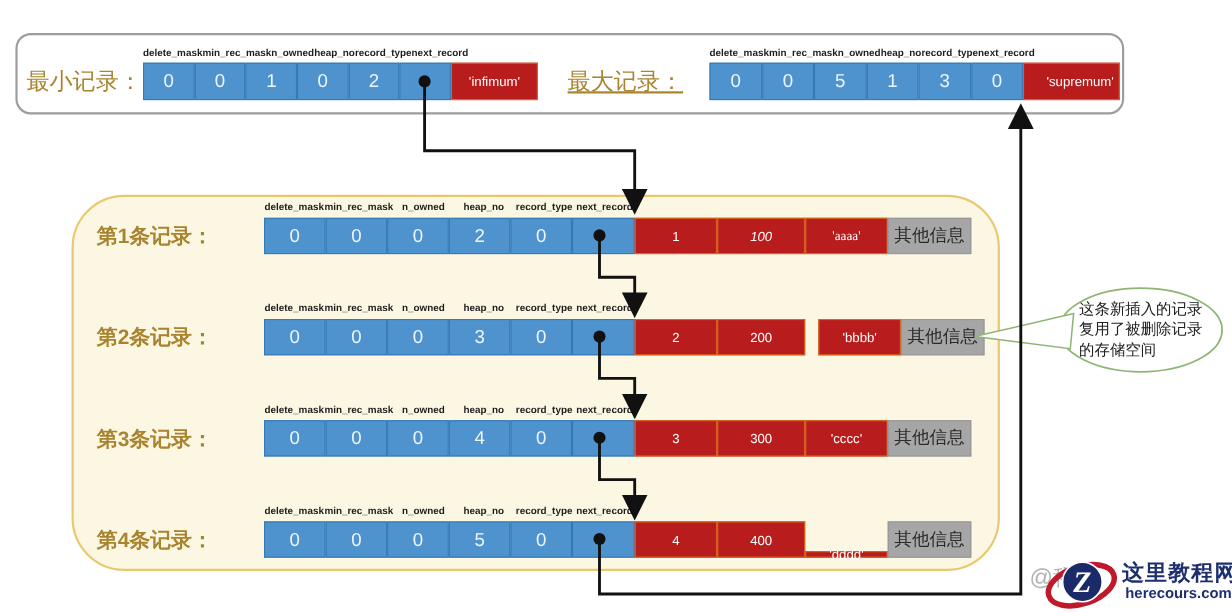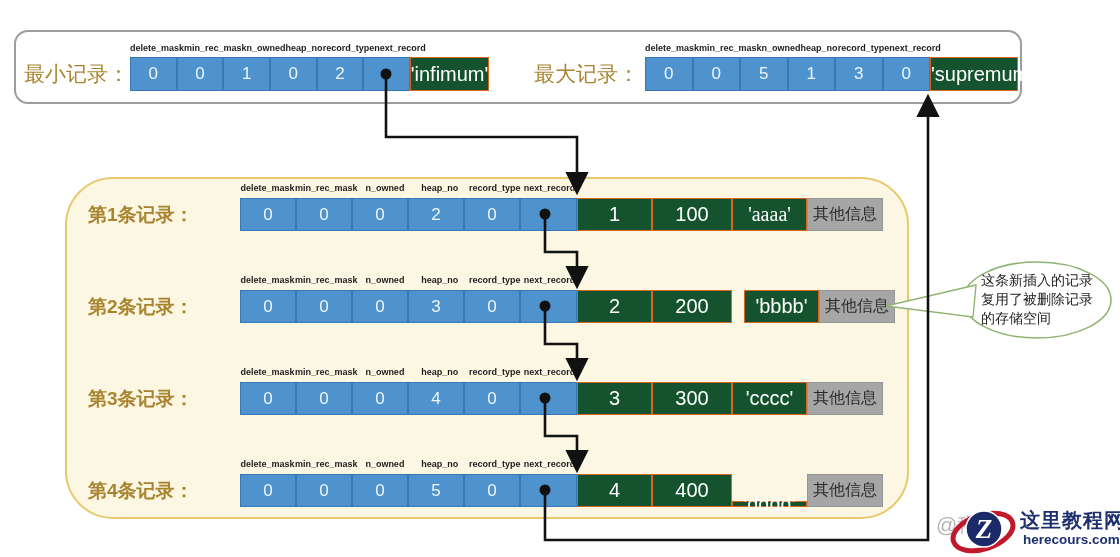--- a/index.html
+++ b/index.html
@@ -34,21 +34,21 @@
   .tbl { display:flex; }
   .c {
     display:flex; align-items:center; justify-content:center;
     box-sizing:border-box;
   }
   .cb {
     flex:1; background:#4f93ce; border:1.6px solid #3679b5;
     color:#eef5fc; font-size:17px;
   }
   .co {
-    background:#14532d; border:1px solid #d8661f; color:#ffffff; font-size:20px;
+    background:#b91c1c; border:1px solid #d8661f; color:#ffffff; font-size:12px;
   }
   .cg {
     background:#a6a6a6; border:1px solid #969696; color:#2a2a2a; font-size:16px;
   }
 
   .callout-text {
     left:981px; top:271px; width:126px;
     font-size:14px; line-height:19px; color:#222222;
   }
   .callout-text span { display:block; white-space:nowrap; }
@@ -87,21 +87,21 @@
   <div class="abs tbl z2" style="left:130px; top:57px; height:34px; width:359px;">
     <div class="c cb">0</div>
     <div class="c cb">0</div>
     <div class="c cb">1</div>
     <div class="c cb">0</div>
     <div class="c cb">2</div>
     <div class="c cb"></div>
     <div class="c co" style="width:79px;">'infimum'</div>
   </div>
 
-  <div class="abs big-label z2" style="left:534px; top:60px;">最大记录：</div>
+  <div class="abs big-label z2" style="left:516px; top:60px;text-decoration:underline;">最大记录：</div>
   <div class="abs hdrs z2" style="left:645px; top:43px; width:285px;">
     <span>delete_mask</span>
     <span>min_rec_mask</span>
     <span>n_owned</span>
     <span>heap_no</span>
     <span>record_type</span>
     <span>next_record</span>
   </div>
   <div class="abs tbl z2" style="left:645px; top:57px; height:34px; width:373px;">
     <div class="c cb">0</div>
@@ -123,21 +123,21 @@
     <span>next_record</span>
   </div>
   <div class="abs tbl z2" style="left:240px; top:198px; height:33px; width:643px;">
     <div class="c cb" style="flex:0 0 56px;">0</div>
     <div class="c cb" style="flex:0 0 56px;">0</div>
     <div class="c cb" style="flex:0 0 56px;">0</div>
     <div class="c cb" style="flex:0 0 56px;">2</div>
     <div class="c cb" style="flex:0 0 56px;">0</div>
     <div class="c cb" style="flex:0 0 57px;"></div>
     <div class="c co" style="flex:0 0 75px;">1</div>
-    <div class="c co" style="flex:0 0 80px;">100</div>
+    <div class="c co" style="flex:0 0 80px;font-style:italic;">100</div>
     <div class="c co" style="flex:0 0 75px;font-family:Liberation Serif, serif;">'aaaa'</div>
     <div class="c cg" style="flex:0 0 76px;">其他信息</div>
   </div>
 
   <div class="abs row-label z2" style="left:88px; top:294px;">第2条记录：</div>
   <div class="abs hdrs z2" style="left:240px; top:275px; width:337px;">
     <span>delete_mask</span>
     <span>min_rec_mask</span>
     <span>n_owned</span>
     <span>heap_no</span>

